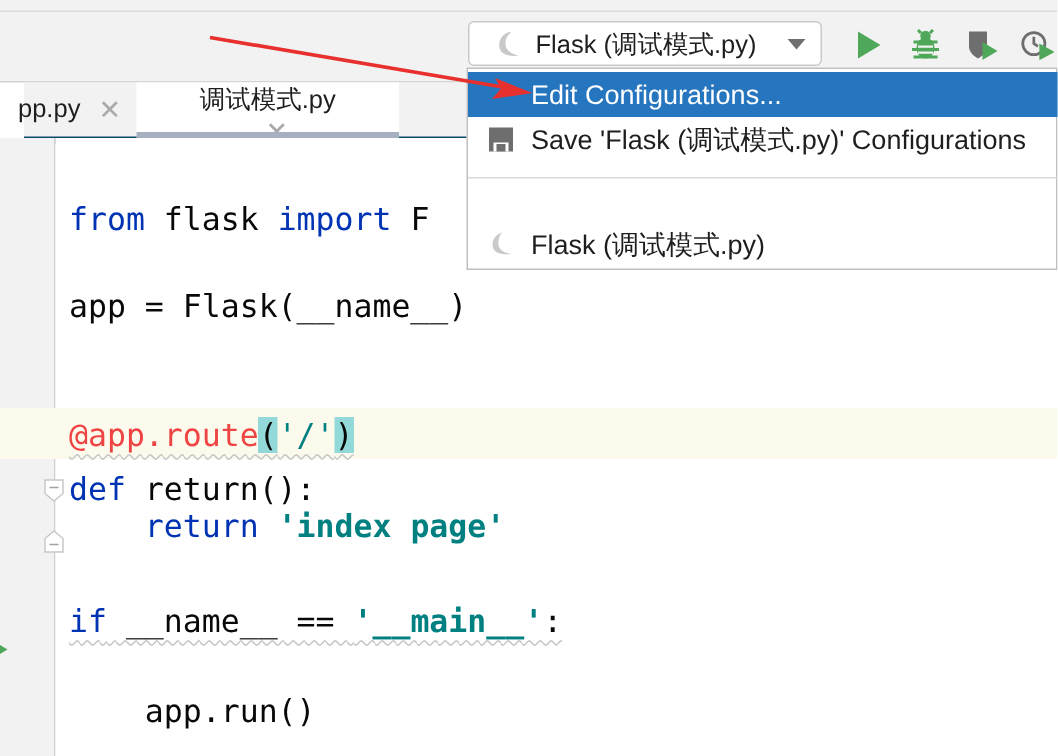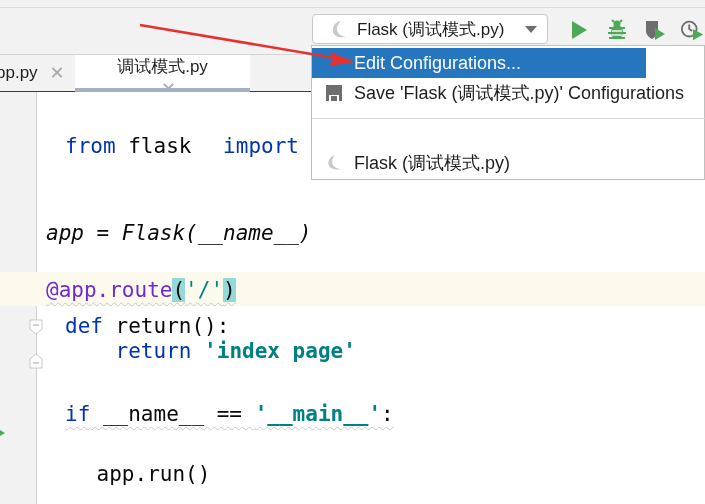--- a/index.html
+++ b/index.html
@@ -4,38 +4,38 @@
 <style>
   html, body { margin:0; padding:0; }
   body { width:705px; height:504px; position:relative; overflow:hidden; background:#ffffff; font-family:"Liberation Sans", "DejaVu Sans", sans-serif; }
   .toolbar { position:absolute; left:0; top:0; width:705px; height:54px; background:#f2f2f2; border-bottom:1px solid #d4d4d4; }
   .toolbar .topline { position:absolute; left:0; top:0; width:705px; height:7px; background:#f2f2f2; border-bottom:1px solid #dcdcdc; }
   .run-config { position:absolute; left:312px; top:14px; width:236px; height:30px; background:#fff; border:1px solid #c9c9c9; border-radius:4px; box-sizing:border-box; display:flex; align-items:center; }
   .run-config .flask-ic { margin-left:14px; width:22px; height:20px; }
   .run-config .lbl { margin-left:8px; font-size:17px; color:#1e1e1e; white-space:nowrap; }
   .run-config .caret { position:absolute; right:10px; top:11px; width:0; height:0; border-left:6px solid transparent; border-right:6px solid transparent; border-top:7px solid #6e6e6e; }
   .tb-btn { position:absolute; top:18px; width:24px; height:24px; display:flex; align-items:center; justify-content:center; }
-  .tabs { position:absolute; left:0; top:55px; width:312px; height:36px; background:#f2f2f2; border-bottom:5px solid #0c4a6e; }
+  .tabs { position:absolute; left:16px; top:55px; width:312px; height:36px; background:#f2f2f2; border-bottom:5px solid #0c4a6e; }
   .tab { position:absolute; top:0; height:36px; display:flex; align-items:center; font-size:17px; color:#1e1e1e; white-space:nowrap; }
   .tab.inactive { left:-4px; }
   .tab.active { left:75px; width:175px; background:#ffffff;flex-direction:column; }
   .tab.active::after { content:""; position:absolute; left:0; bottom:-1px; width:175px; height:4px; background:#a6b0c0; }
   .tab .x { color:#a9a9a9; font-size:18px; margin-left:12px; }
   .gutter { position:absolute; left:0; top:92px; width:36px; height:412px; background:#f2f2f2; border-right:1px solid #d0d0d0; }
   .editor { position:absolute; left:37px; top:92px; width:668px; height:412px; background:#fff; }
   .cur-line { position:absolute; left:0; top:272px; width:705px; height:34px; background:#fcfaed; }
   .code { position:absolute; left:46px; font-family:"DejaVu Sans Mono", "Liberation Mono", monospace; font-size:21px; color:#080808; white-space:pre; line-height:30px; }
-  .kw { color:#0033b3;margin-left:19px; }
+  .kw { color:#0033b3; }
   .str2 { color:#008080; font-weight:bold; }
-  .deco { color:#6d28d9; }
+  .deco { color:#ef4444; }
   .brace { background:#93d9d9; }
   .wavy { text-decoration:underline wavy #c8c8c8; text-underline-offset:5px; text-decoration-thickness:1px; }
   .fold { position:absolute; left:29px; width:14px; height:16px; }
   .menu { position:absolute; left:311px; top:45px; width:394px; height:135px; background:#fff; border:1px solid #bfbfbf; box-sizing:border-box; }
-  .mi { position:absolute; left:0; width:334px; height:30px; display:flex; align-items:center; font-size:18px; color:#1e1e1e; white-space:nowrap; }
+  .mi { position:absolute; left:0; width:394px; height:30px; display:flex; align-items:center; font-size:18px; color:#1e1e1e; white-space:nowrap; }
   .mi.sel { background:#2675bf; color:#fff; }
   .mi .ic { position:absolute; left:12px; top:6px; width:20px; height:18px; }
   .mi .t { position:absolute; left:42px; }
   .sep { position:absolute; left:0; top:72px; width:394px; height:1px; background:#d9d9d9; }
   .arrow { position:absolute; left:0; top:0; width:705px; height:504px; pointer-events:none; }
 </style>
 </head>
 <body>
 
 <div class="toolbar">
@@ -103,21 +103,21 @@
 </svg>
 <svg class="fold" style="top:353px;" viewBox="0 0 14 16">
   <path d="M1 15 H13 V6 L7 1 L1 6 Z" fill="#fff" stroke="#c8c8c8"></path>
   <path d="M4 10 H10" stroke="#a0a0a0"></path>
 </svg>
 <svg style="position:absolute;left:0;top:428px;" width="6" height="10" viewBox="0 0 6 10">
   <path d="M0 2 L5 5 L0 8 Z" fill="#4fa85a"></path>
 </svg>
 
 <div class="code" style="top:131px;"><span class="kw">from</span><span> flask </span><span class="kw">import</span><span> F</span></div>
-<div class="code" style="top:218px;font-style:italic;"><span>app = Flask(__name__)</span></div>
+<div class="code" style="top:189px;"><span>app = Flask(__name__)</span></div>
 <div class="code" style="top:275px;"><span class="wavy"><span class="deco">@app.route</span><span class="brace">(</span><span class="str2" style="font-weight:normal">'/'</span><span class="brace">)</span></span></div>
 <div class="code" style="top:311px;"><span class="kw">def</span><span> return():</span></div>
 <div class="code" style="top:336px;"><span>    </span><span class="kw">return</span><span> </span><span class="str2">'index page'</span></div>
 <div class="code" style="top:399px;"><span class="wavy"><span class="kw">if</span><span> __name__ == </span><span class="str2">'__main__'</span><span>:</span></span></div>
 <div class="code" style="top:459px;"><span>    app.run()</span></div>
 
 <div class="menu">
   <div class="mi sel" style="top:2px;">
     <span class="t">Edit Configurations...</span>
   </div>

